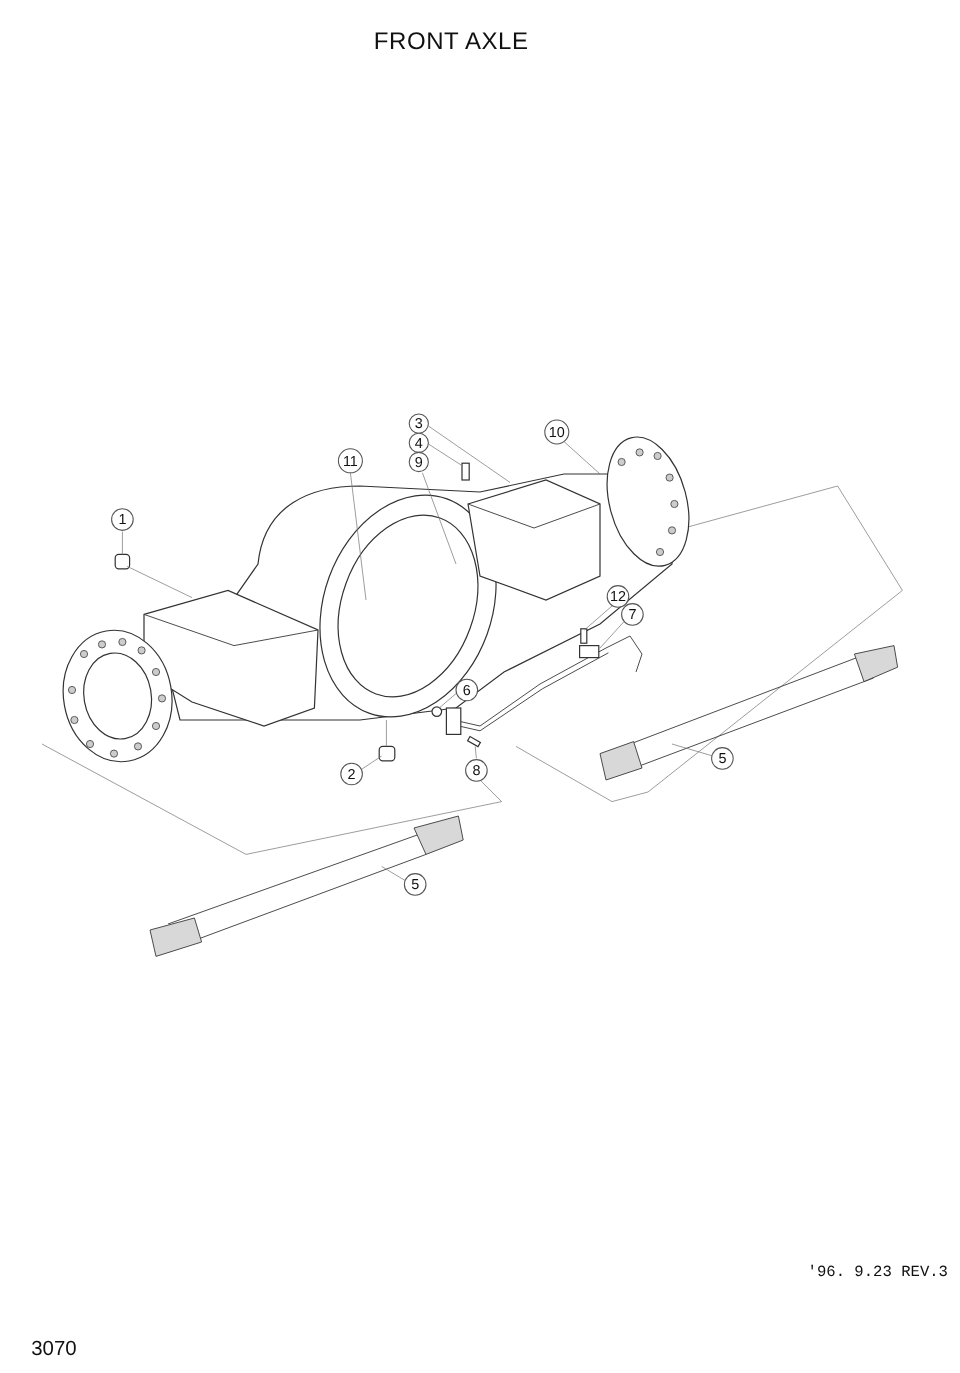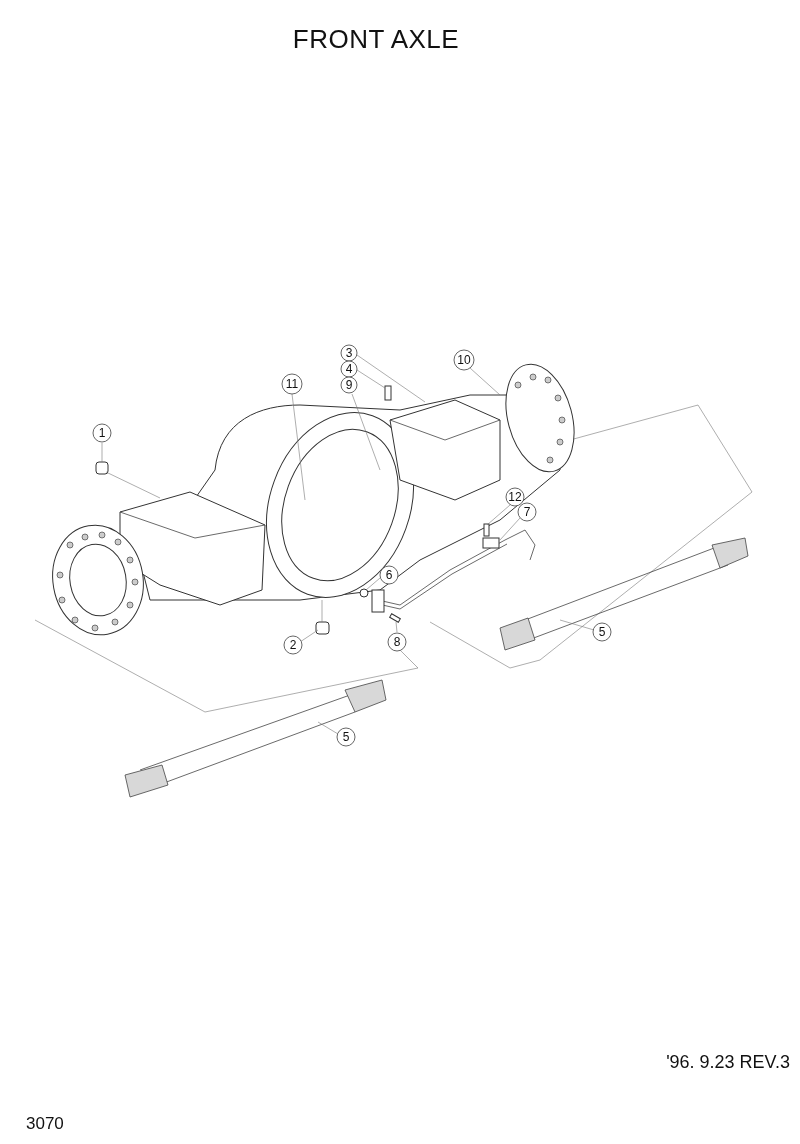--- a/index.html
+++ b/index.html
@@ -1,21 +1,21 @@
 <!DOCTYPE html>
 <html><head>
 <meta charset="utf-8">
 <style>
   html, body { margin: 0; padding: 0; background: #ffffff; }
   body { width: 800px; height: 1144px; position: relative; overflow: hidden;
          font-family: "Liberation Sans", sans-serif; color: #111; }
   .title { position: absolute; left: 0; width: 752px; top: 24px; text-align: center;
-           font-size: 26px; letter-spacing: 0.5px; }
+           font-size: 20px; letter-spacing: 0.5px; }
   .page-no { position: absolute; left: 6px; top: 1114px; font-size: 17px; margin-left: 20px; }
-  .rev { position: absolute; right: 10px; top: 1052px; font-size: 18px; }
+  .rev { position: absolute; right: 10px; top: 1052px; font-size: 13px; font-family: Liberation Mono, monospace; }
   svg.diagram { position: absolute; left: 0; top: 0; }
   .callout circle { fill: #fff; stroke: #555; stroke-width: 0.9; }
   .callout text { font-family: "Liberation Sans", sans-serif; font-size: 12px; fill: #111; text-anchor: middle; dominant-baseline: central; }
   .ln { stroke: #444; stroke-width: 0.8; fill: none; }
   .thin { stroke: #777; stroke-width: 0.6; fill: none; }
   .part { stroke: #333; stroke-width: 1; fill: #fff; }
   .spline { stroke: #444; stroke-width: 0.8; fill: #d8d8d8; }
   .hole { stroke: #444; stroke-width: 0.7; fill: #ccc; }
 </style>
 </head>

